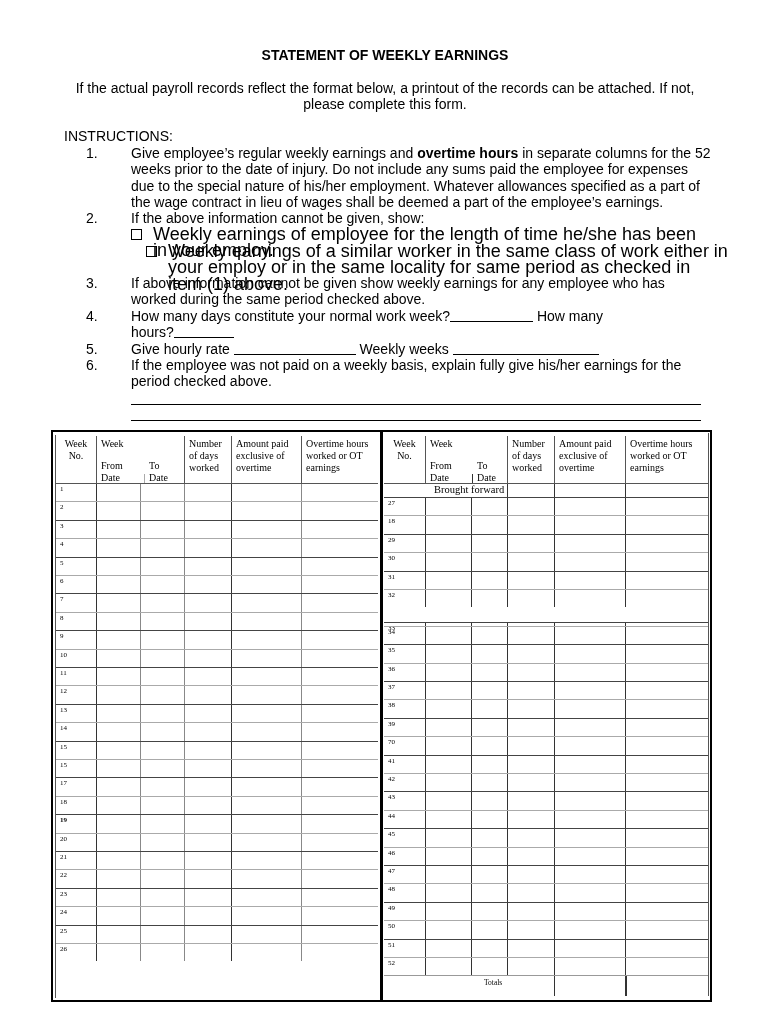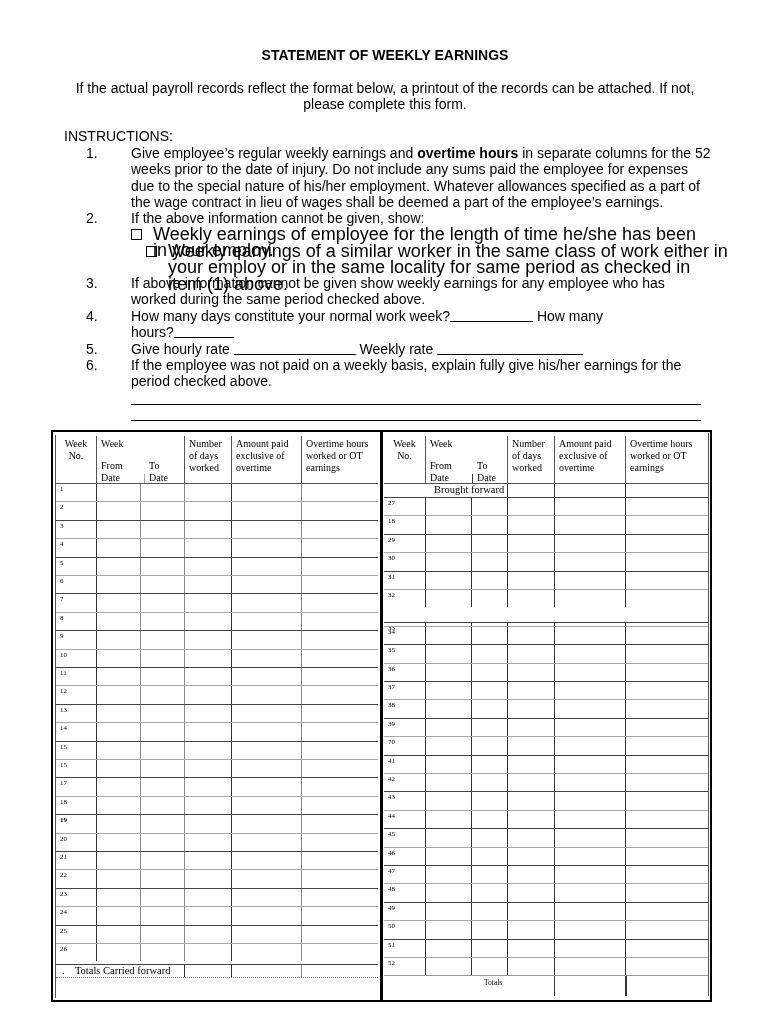--- a/index.html
+++ b/index.html
@@ -65,21 +65,21 @@
   <span class="txt">If above information cannot be given show weekly earnings for any employee who has worked during the same period checked above.</span>
 </div>
 
 <div class="item sans" style="top:308px;">
   <span class="num">4.</span>
   <span class="txt" style="width:500px;"><span>How many days constitute your normal work week?</span><span class="blank" style="width:83px;"></span><span> How many hours?</span><span class="blank" style="width:60px;"></span></span>
 </div>
 
 <div class="item sans" style="top:341px;">
   <span class="num">5.</span>
-  <span class="txt"><span>Give hourly rate </span><span class="blank" style="width:122px;"></span><span> Weekly rate </span><span class="blank" style="width:146px;"></span></span>
+  <span class="txt"><span>Give hourly rate </span><span class="blank" style="width:122px;"></span><span> Weekly weeks </span><span class="blank" style="width:146px;"></span></span>
 </div>
 
 <div class="item sans" style="top:357px;">
   <span class="num">6.</span>
   <span class="txt">If the employee was not paid on a weekly basis, explain fully give his/her earnings for the period checked above.</span>
 </div>
 <div class="hr-line" style="top:404px;"></div>
 <div class="hr-line" style="top:420px;"></div>
 
 <div id="outer"></div>
@@ -355,28 +355,20 @@
         <div class="cell dark" style="left: 0px; width: 41px;">
           <span class="wk">26</span>
         </div>
         <div class="cell" style="left: 41px; width: 44px;"></div>
         <div class="cell" style="left: 85px; width: 44px;"></div>
         <div class="cell dark" style="left: 129px; width: 47px;"></div>
         <div class="cell" style="left: 176px; width: 70px;"></div>
         <div class="cell" style="left: 246px; width: 76px; border-right: none;"></div>
       </div>
     </div>
-  <div class="row" id="left-totals" style="top:528px; width:322px; height:14px; border-bottom:1px dotted #777;">
-    <div class="cell dark" style="left:0; width:129px;">
-      <span class="totals-lbl" style="left:6px; top:0px; white-space:pre;">.    Totals Carried forward</span>
-    </div>
-    <div class="cell dark" style="left:129px; width:47px;"></div>
-    <div class="cell" style="left:176px; width:70px;"></div>
-    <div class="cell" style="left:246px; width:76px; border-right:none;"></div>
-  </div>
 <div class="hdr-line" style="top: 47px; width: 322px;"></div>
   </div>
 
 <div class="tbl" id="tbl-right" style="left:384px; top:436px; width:324px; height:560px;">
   <div class="hdr" style="left:0; width:42px; text-align:center;">Week No.</div>
   <div class="hdr" style="left:42px; width:82px;">
     <div>Week</div>
     <div style="position:absolute; top:24px; left:4px;">From</div>
     <div style="position:absolute; top:36px; left:4px;">Date</div>
     <div style="position:absolute; top:24px; left:51px;">To</div>

